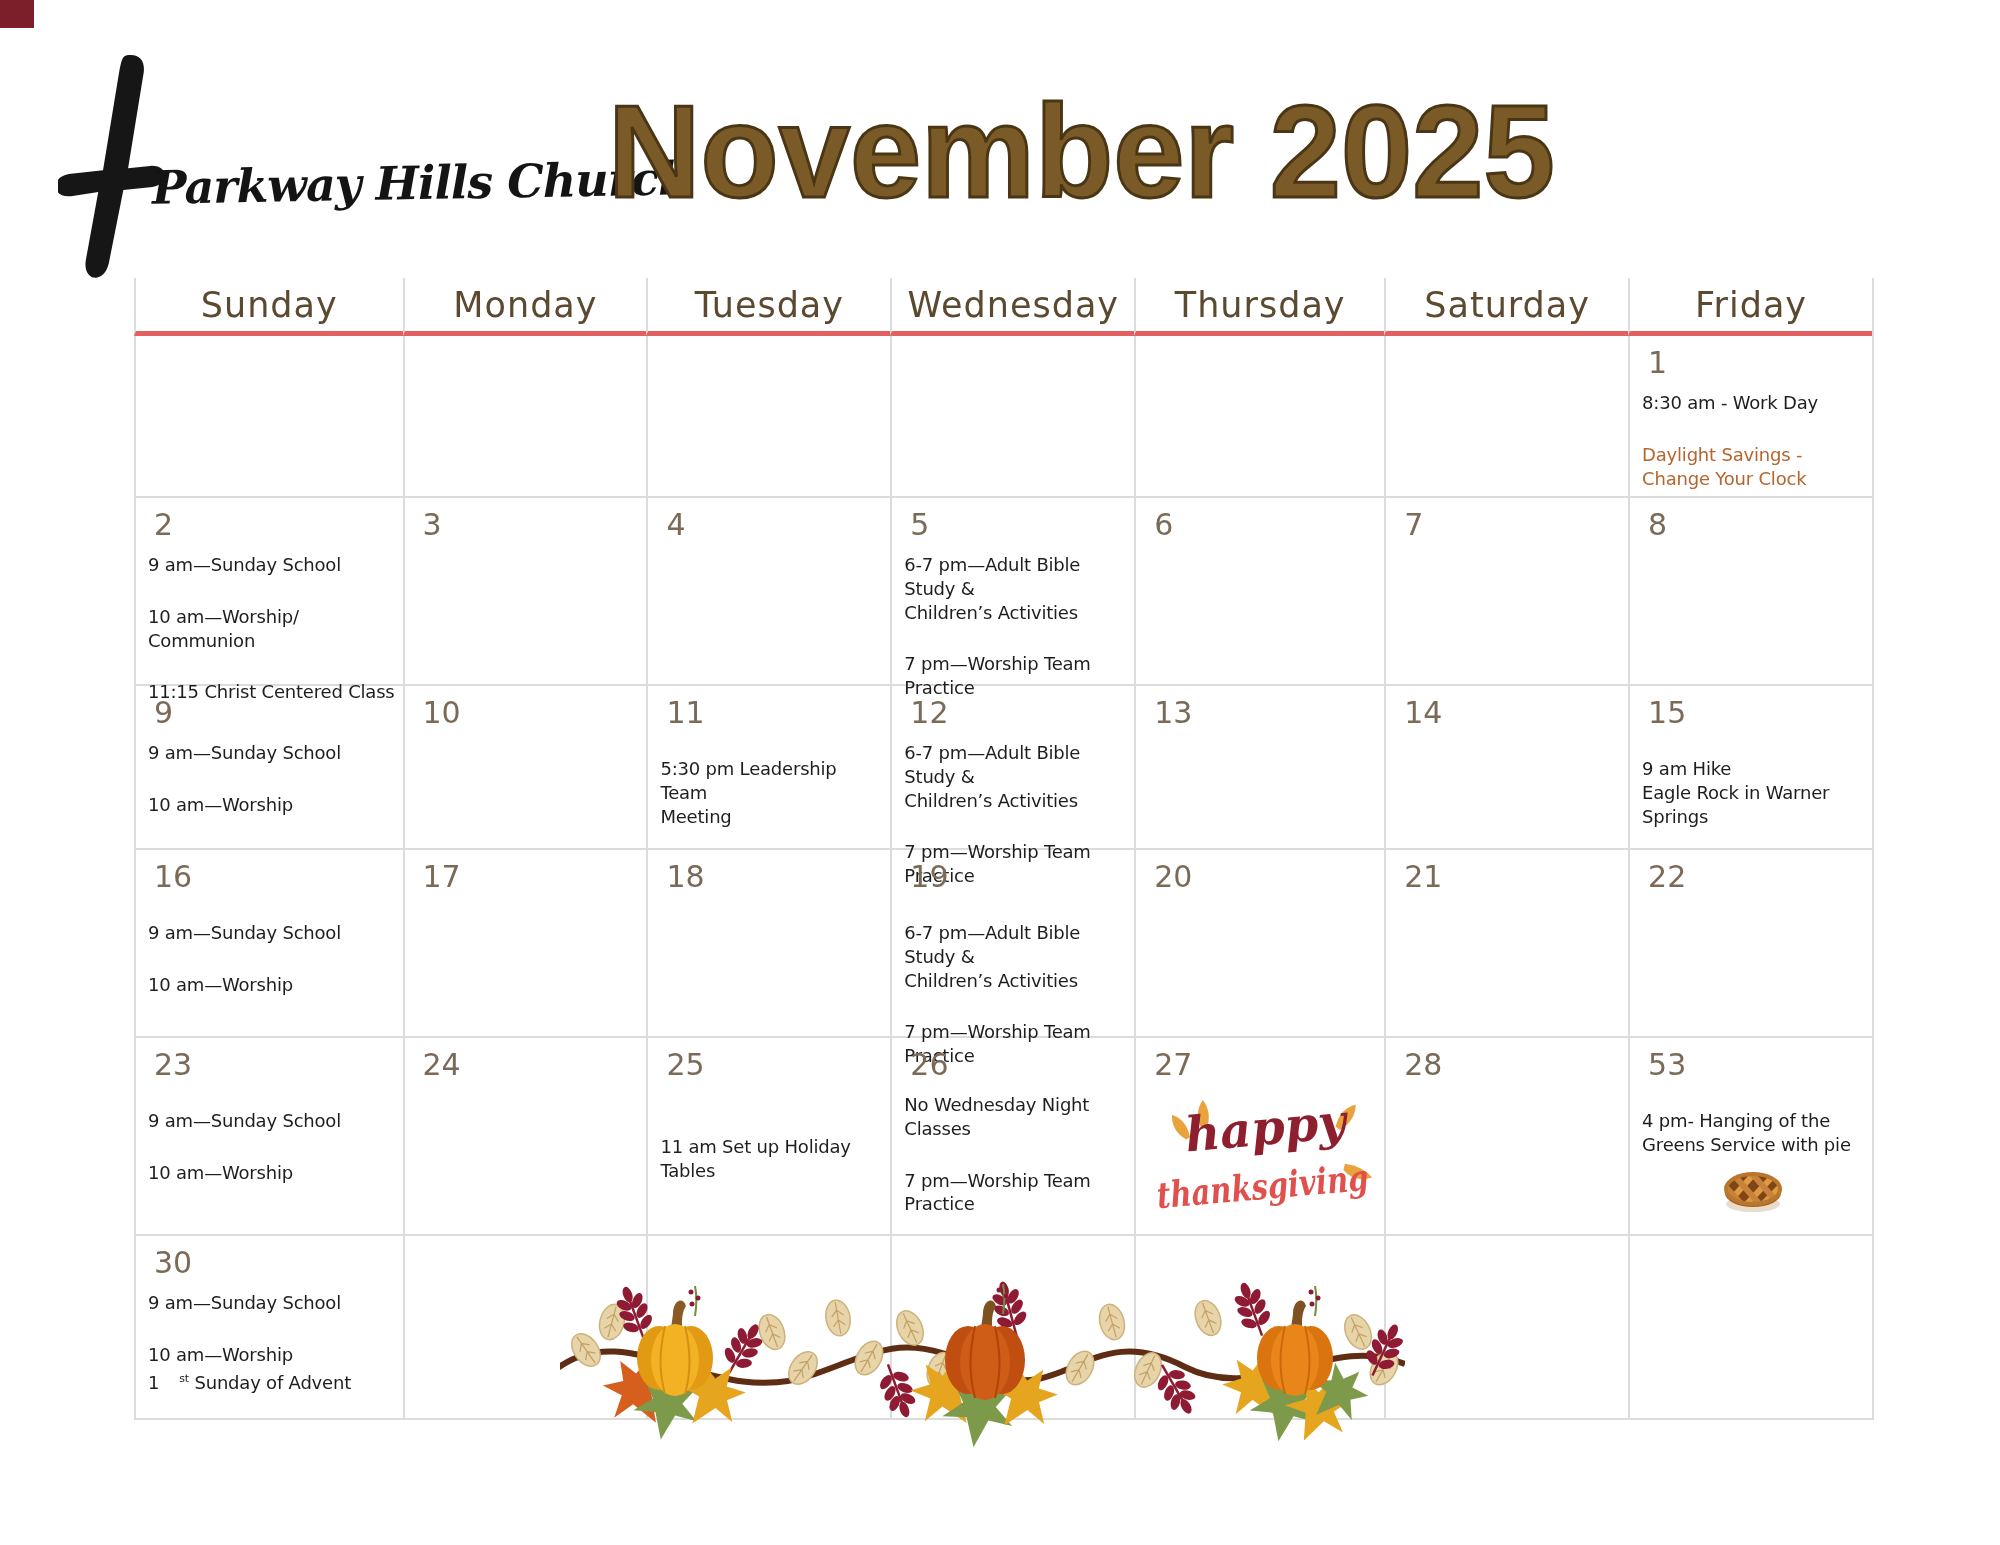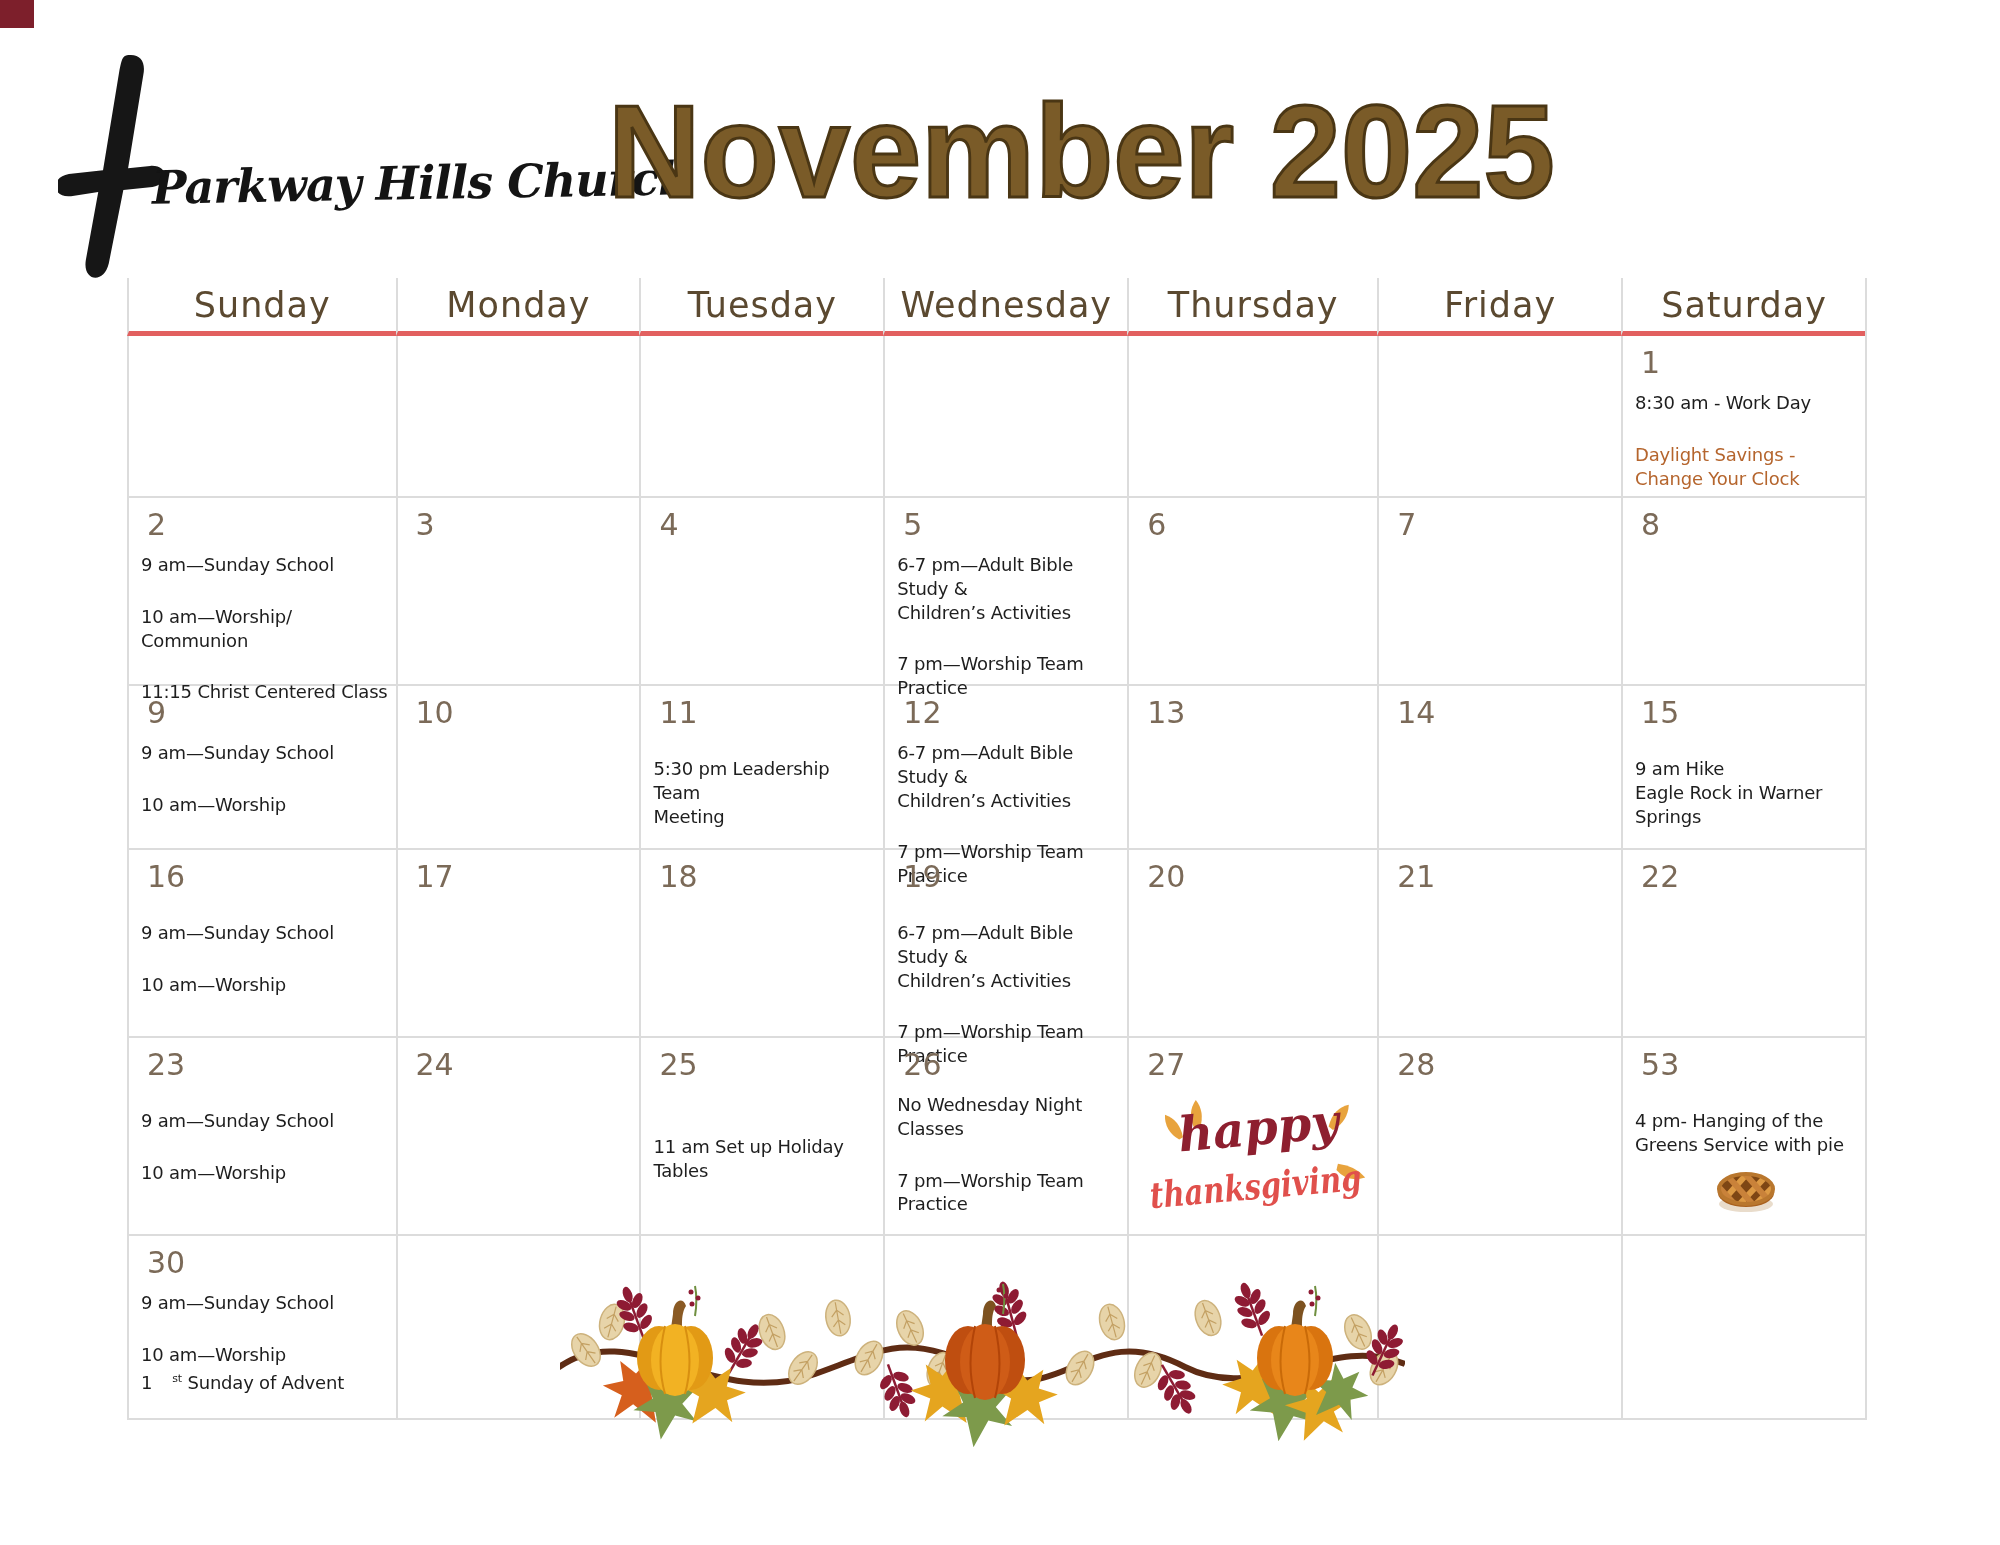--- a/index.html
+++ b/index.html
@@ -15,21 +15,21 @@
     font-size:46px;color:#141414;letter-spacing:-1px;white-space:nowrap;
     transform:rotate(-1deg);
   }
   .month-title{
     position:absolute;left:608px;top:86px;line-height:1;
     font-family:"Liberation Sans","DejaVu Sans",sans-serif;font-weight:bold;
     font-size:132px;color:#7a5b28;letter-spacing:0px;white-space:nowrap;
     -webkit-text-stroke:3px #4a3614;transform:scaleX(0.97);transform-origin:left;
   }
   .grid{
-    position:absolute;left:105px;top:278px;width:1738px;
+    position:absolute;left:112px;top:278px;width:1738px;
     display:grid;grid-template-columns:repeat(7,1fr);
     grid-template-rows:58px 162px 188px 164px 188px 198px 184px;
     border-right:2px solid #dcdcdc;background:#ffffff;padding-left:22px;
   }
   .hcell{
     border-left:2px solid #dcdcdc;border-bottom:5px solid #e2605f;
     display:flex;align-items:center;justify-content:center;
     font-size:35px;color:#5b4930;letter-spacing:1px;
   }
   .cell{
@@ -66,22 +66,22 @@
 
 <div class="church-name">Parkway Hills Church</div>
 <div class="month-title">November 2025</div>
 
 <div class="grid" id="grid">
   <div class="hcell">Sunday</div>
   <div class="hcell">Monday</div>
   <div class="hcell">Tuesday</div>
   <div class="hcell">Wednesday</div>
   <div class="hcell">Thursday</div>
+  <div class="hcell">Saturday</div>
   <div class="hcell">Friday</div>
-  <div class="hcell">Saturday</div>
 <div class="cell"></div>
     <div class="cell"></div>
     <div class="cell"></div>
     <div class="cell"></div>
     <div class="cell"></div>
     <div class="cell"></div>
     <div class="cell">
       <div class="daynum">1</div>
       <div class="event indent">8:30 am - Work Day</div>
       <div class="event gap accent">Daylight Savings -

